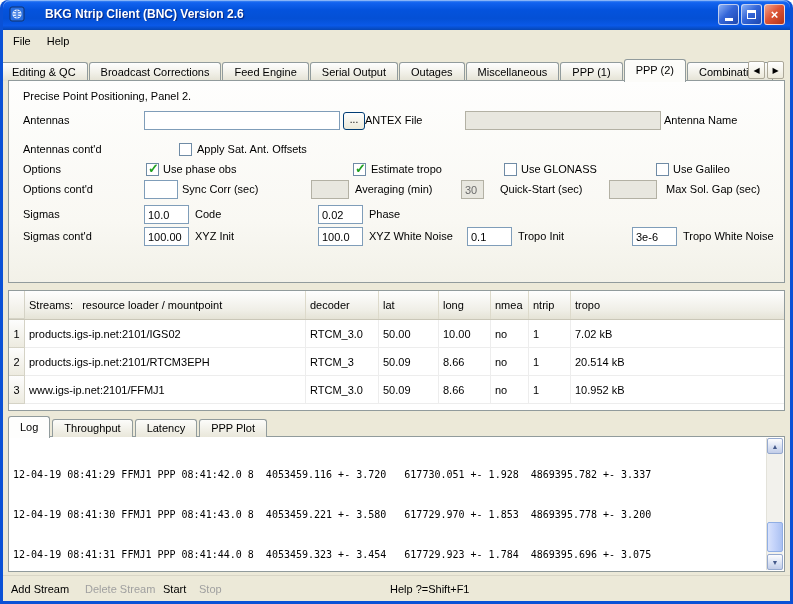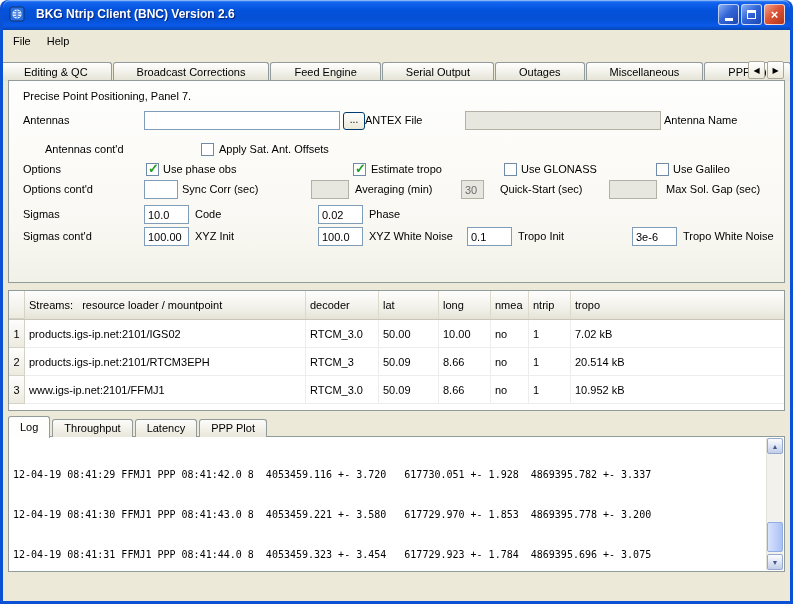--- a/index.html
+++ b/index.html
@@ -2,21 +2,21 @@
 <html><head>
 <meta charset="utf-8">
 <style>
   * { box-sizing: border-box; margin: 0; padding: 0; }
   html,body { width:793px; height:604px; }
   body { font-family:"Liberation Sans",sans-serif; font-size:11px; color:#000; background:#fff; }
 
   
   .window { width:793px; height:604px; background:#0a51d6; border-radius:8px 8px 0 0;
             padding:0 3px 3px 3px; position:relative; }
-  .titlebar { height:30px; display:flex; align-items:center; gap:11px; padding:0 5px 2px 6px;
+  .titlebar { height:30px; display:flex; align-items:center; gap:20px; padding:0 5px 2px 6px;
               border-radius:7px 7px 0 0;
               background:linear-gradient(180deg,#5195f5 0%,#1263ef 9%,#0453dd 32%,#0450d5 62%,#0a59e8 85%,#0646b4 100%);
               box-shadow:inset 0 1px 0 rgba(255,255,255,.35); }
   .title-text { flex:1; color:#fff; font-weight:bold; font-size:12px;
                 text-shadow:1px 1px 1px rgba(0,0,60,.6); white-space:nowrap; overflow:hidden; }
   .win-buttons { display:flex; gap:2px; }
   .winbtn { width:21px; height:21px; border:1px solid rgba(255,255,255,.7); border-radius:3px;
             display:flex; align-items:center; justify-content:center; color:#fff; }
   .winbtn.blue { background:linear-gradient(135deg,#8ab0f5 0%,#3466d8 45%,#1d47b0 100%); }
   .winbtn.red  { background:linear-gradient(135deg,#f0a48c 0%,#dd5436 45%,#b33417 100%); }
@@ -26,21 +26,21 @@
 
   .inner { height:571px; background:#ece9d8; position:relative; overflow:hidden; }
 
   
   .menubar { position:absolute; top:0; left:0; right:0; height:22px; display:flex; align-items:center; padding-left:2px;text-align:right; }
   .menu-item { padding:3px 8px; }
 
   
   .tabbar { position:absolute; top:28; left:5px; right:4px; height:23px;
             display:flex; align-items:flex-end; top:28px; }
-  .tab { height:19px; line-height:18px; padding:0 23px; white-space:nowrap;
+  .tab { height:19px; line-height:18px; padding:0 11px; white-space:nowrap;
          background:linear-gradient(180deg,#fefefe,#f1f0e8 55%,#e4e2d4);
          border:1px solid #919b9c; border-bottom:none; border-radius:3px 3px 0 0; margin-right:1px; }
   .tab.first { margin-left:-8px; }
   .tab.active { height:23px; line-height:21px; background:#fcfcf9; position:relative; z-index:3;
                 margin-bottom:-1px; box-shadow:inset 0 2px 0 #fdfdfa; }
   .tab-scroll { position:absolute; bottom:2px; width:17px; height:18px;
                 background:linear-gradient(180deg,#fff,#ece9da); border:1px solid #aca899;
                 border-radius:2px; display:flex; align-items:center; justify-content:center;
                 font-size:8px; color:#000; z-index:4; }
   .tab-scroll.left { right:21px; } .tab-scroll.right { right:2px; }
@@ -145,32 +145,32 @@
       <span class="tab">Combination</span>
       <span class="tab-scroll left">
           <span>◀</span>
         </span>
       <span class="tab-scroll right">
           <span>▶</span>
         </span>
     </div>
 
     <div class="tabpane">
-      <div class="heading">Precise Point Positioning, Panel 7.</div>
+      <div class="heading">Precise Point Positioning, Panel 2.</div>
 
       <div class="prow" style="top:30px;">
         <span class="lab" style="left:14px;">Antennas</span>
         <input class="f" style="left: 135px; width: 196px;" value="">
         <span class="btn-browse" style="left:334px;">...</span>
         <span class="lab" style="left:356px;">ANTEX File</span>
         <input class="f disabled" disabled="" style="left: 456px; width: 196px;" value="">
         <span class="lab" style="left:655px;">Antenna Name</span>
       </div>
 
-      <div class="prow" style="top:59px;margin-left:22px;">
+      <div class="prow" style="top:59px;">
         <span class="lab" style="left:14px;">Antennas cont'd</span>
         <span class="cb" style="left:170px;"></span>
         <span class="lab" style="left:188px;">Apply Sat. Ant. Offsets</span>
       </div>
 
       <div class="prow" style="top:79px;">
         <span class="lab" style="left:14px;">Options</span>
         <span class="cb checked" style="left:137px;"></span>
         <span class="lab" style="left:154px;">Use phase obs</span>
         <span class="cb checked" style="left:344px;"></span>
@@ -280,15 +280,22 @@
         <div class="sbtn up">
             <span>▲</span>
           </div>
         <div class="sthumb"></div>
         <div class="sbtn down">
             <span>▼</span>
           </div>
       </div>
     </div>
 
+    <div class="statusbar">
+      <span style="left:8px;">Add Stream</span>
+      <span style="left:82px;" class="disabled-text">Delete Stream</span>
+      <span style="left:160px;">Start</span>
+      <span style="left:196px;" class="disabled-text">Stop</span>
+      <span style="left:387px;">Help ?=Shift+F1</span>
+    </div>
 
   </div>
 </div>
 
 </body></html>

